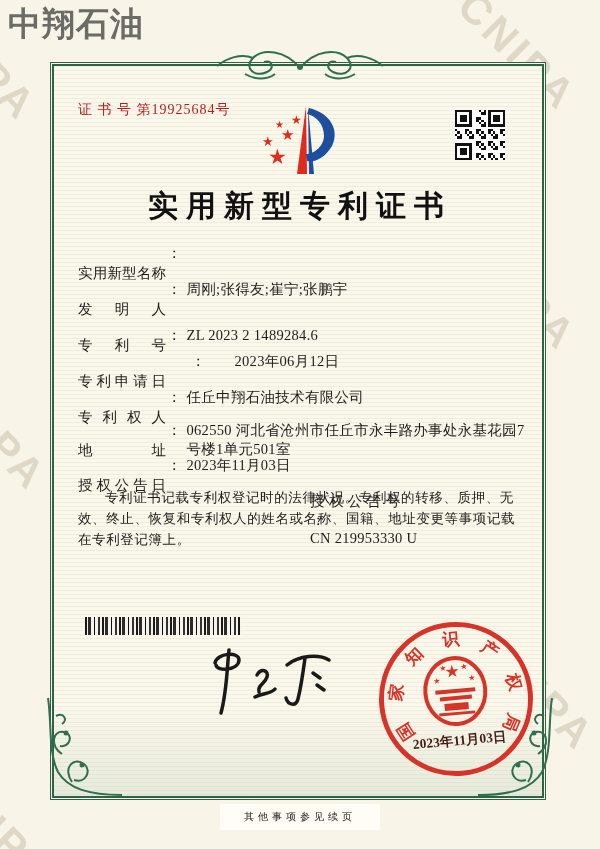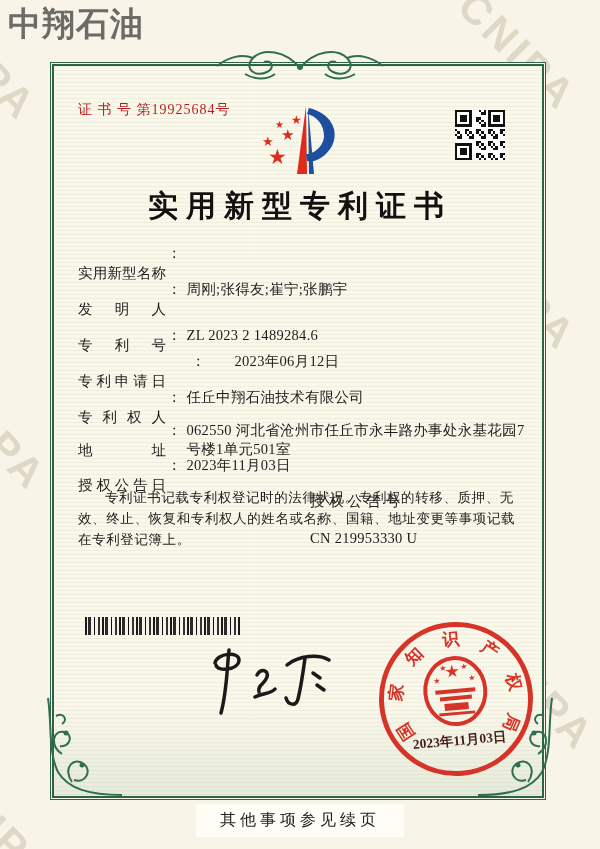--- a/index.html
+++ b/index.html
@@ -69,21 +69,21 @@
   .seal-char { position:absolute; left:50%; top:50%; font-size:17px; font-weight:700;
                color:#d5281e; font-family:"Liberation Serif", serif; }
   .seal-emblem { position:absolute; left:50%; top:46%; transform:translate(-50%,-50%); }
   .seal-date { position:absolute; left:0; bottom:26px; width:100%; text-align:center;
                font-size:13.5px; font-weight:700; color:#3a100a; }
 
   .page-num { position:absolute; left:0; top:776px; width:600px; text-align:center;
               font-size:11.5px; color:#2a2a2a; letter-spacing:2px; }
 
   .cont-note { position:absolute; left:50%; top:804px; transform:translateX(-50%);
-               background:#fffdf6; padding:6px 24px; font-size:16px; letter-spacing:4px;
+               background:#fffdf6; padding:6px 24px; font-size:10px; letter-spacing:4px;
                color:#222; }
 </style>
 </head>
 <body>
 
 <div class="page">
 
   <span class="wm" style="left:-58px; top:-8px;">CNIPA</span>
   <span class="wm" style="left:482px; top:-18px;">CNIPA</span>
   <span class="wm faint" style="left:300px; top:78px;">CNIPA</span>

